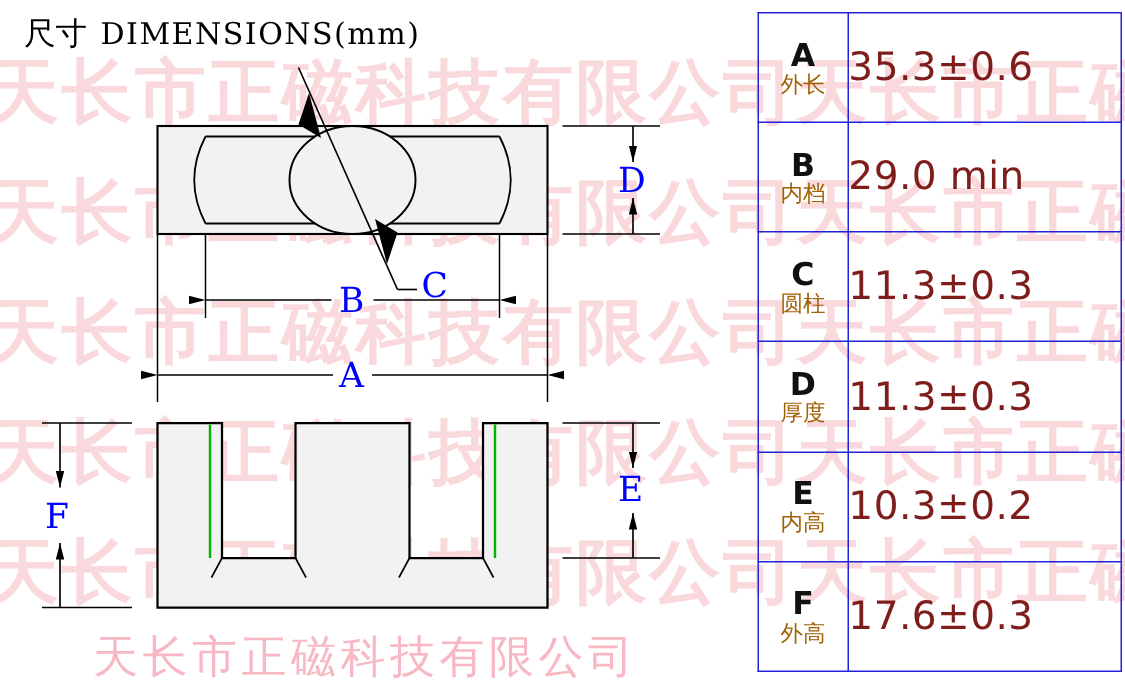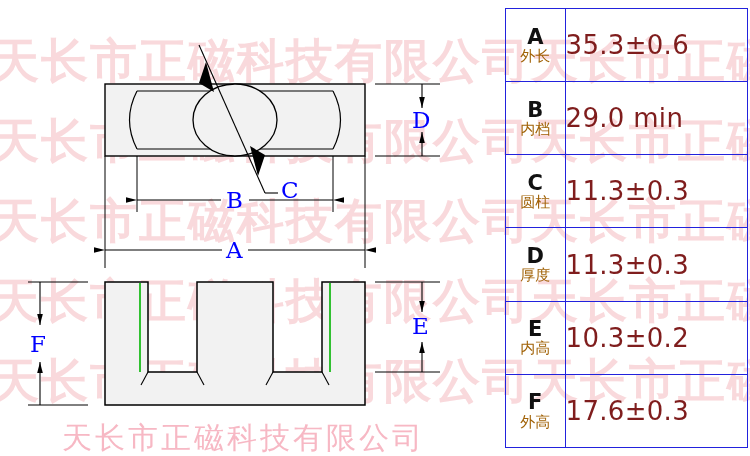--- a/index.html
+++ b/index.html
@@ -132,20 +132,23 @@
 <div id="root">
 
   <div class="wm-layer">
     <div class="wm-row wm-r1">天长市正磁科技有限公司天长市正磁科技有限公司</div>
     <div class="wm-row wm-r2">天长市正磁科技有限公司天长市正磁科技有限公司</div>
     <div class="wm-row wm-r3">天长市正磁科技有限公司天长市正磁科技有限公司</div>
     <div class="wm-row wm-r4">天长市正磁科技有限公司天长市正磁科技有限公司</div>
     <div class="wm-row wm-r5">天长市正磁科技有限公司天长市正磁科技有限公司</div>
   </div>
 
+  <div class="title">
+    <span class="cn">尺寸</span><span class="en">DIMENSIONS(mm)</span>
+  </div>
 
   <svg id="drawing" viewBox="0 0 470 456">
     <defs>
       <marker id="arrR" markerWidth="12" markerHeight="8" refX="11" refY="4" orient="auto" markerUnits="userSpaceOnUse">
         <path d="M0,1.2 L11,4 L0,6.8 Z" fill="#000"></path>
       </marker>
       <marker id="arrL" markerWidth="12" markerHeight="8" refX="11" refY="4" orient="auto" markerUnits="userSpaceOnUse">
         <path d="M0,1.2 L11,4 L0,6.8 Z" fill="#000"></path>
       </marker>
     </defs>

